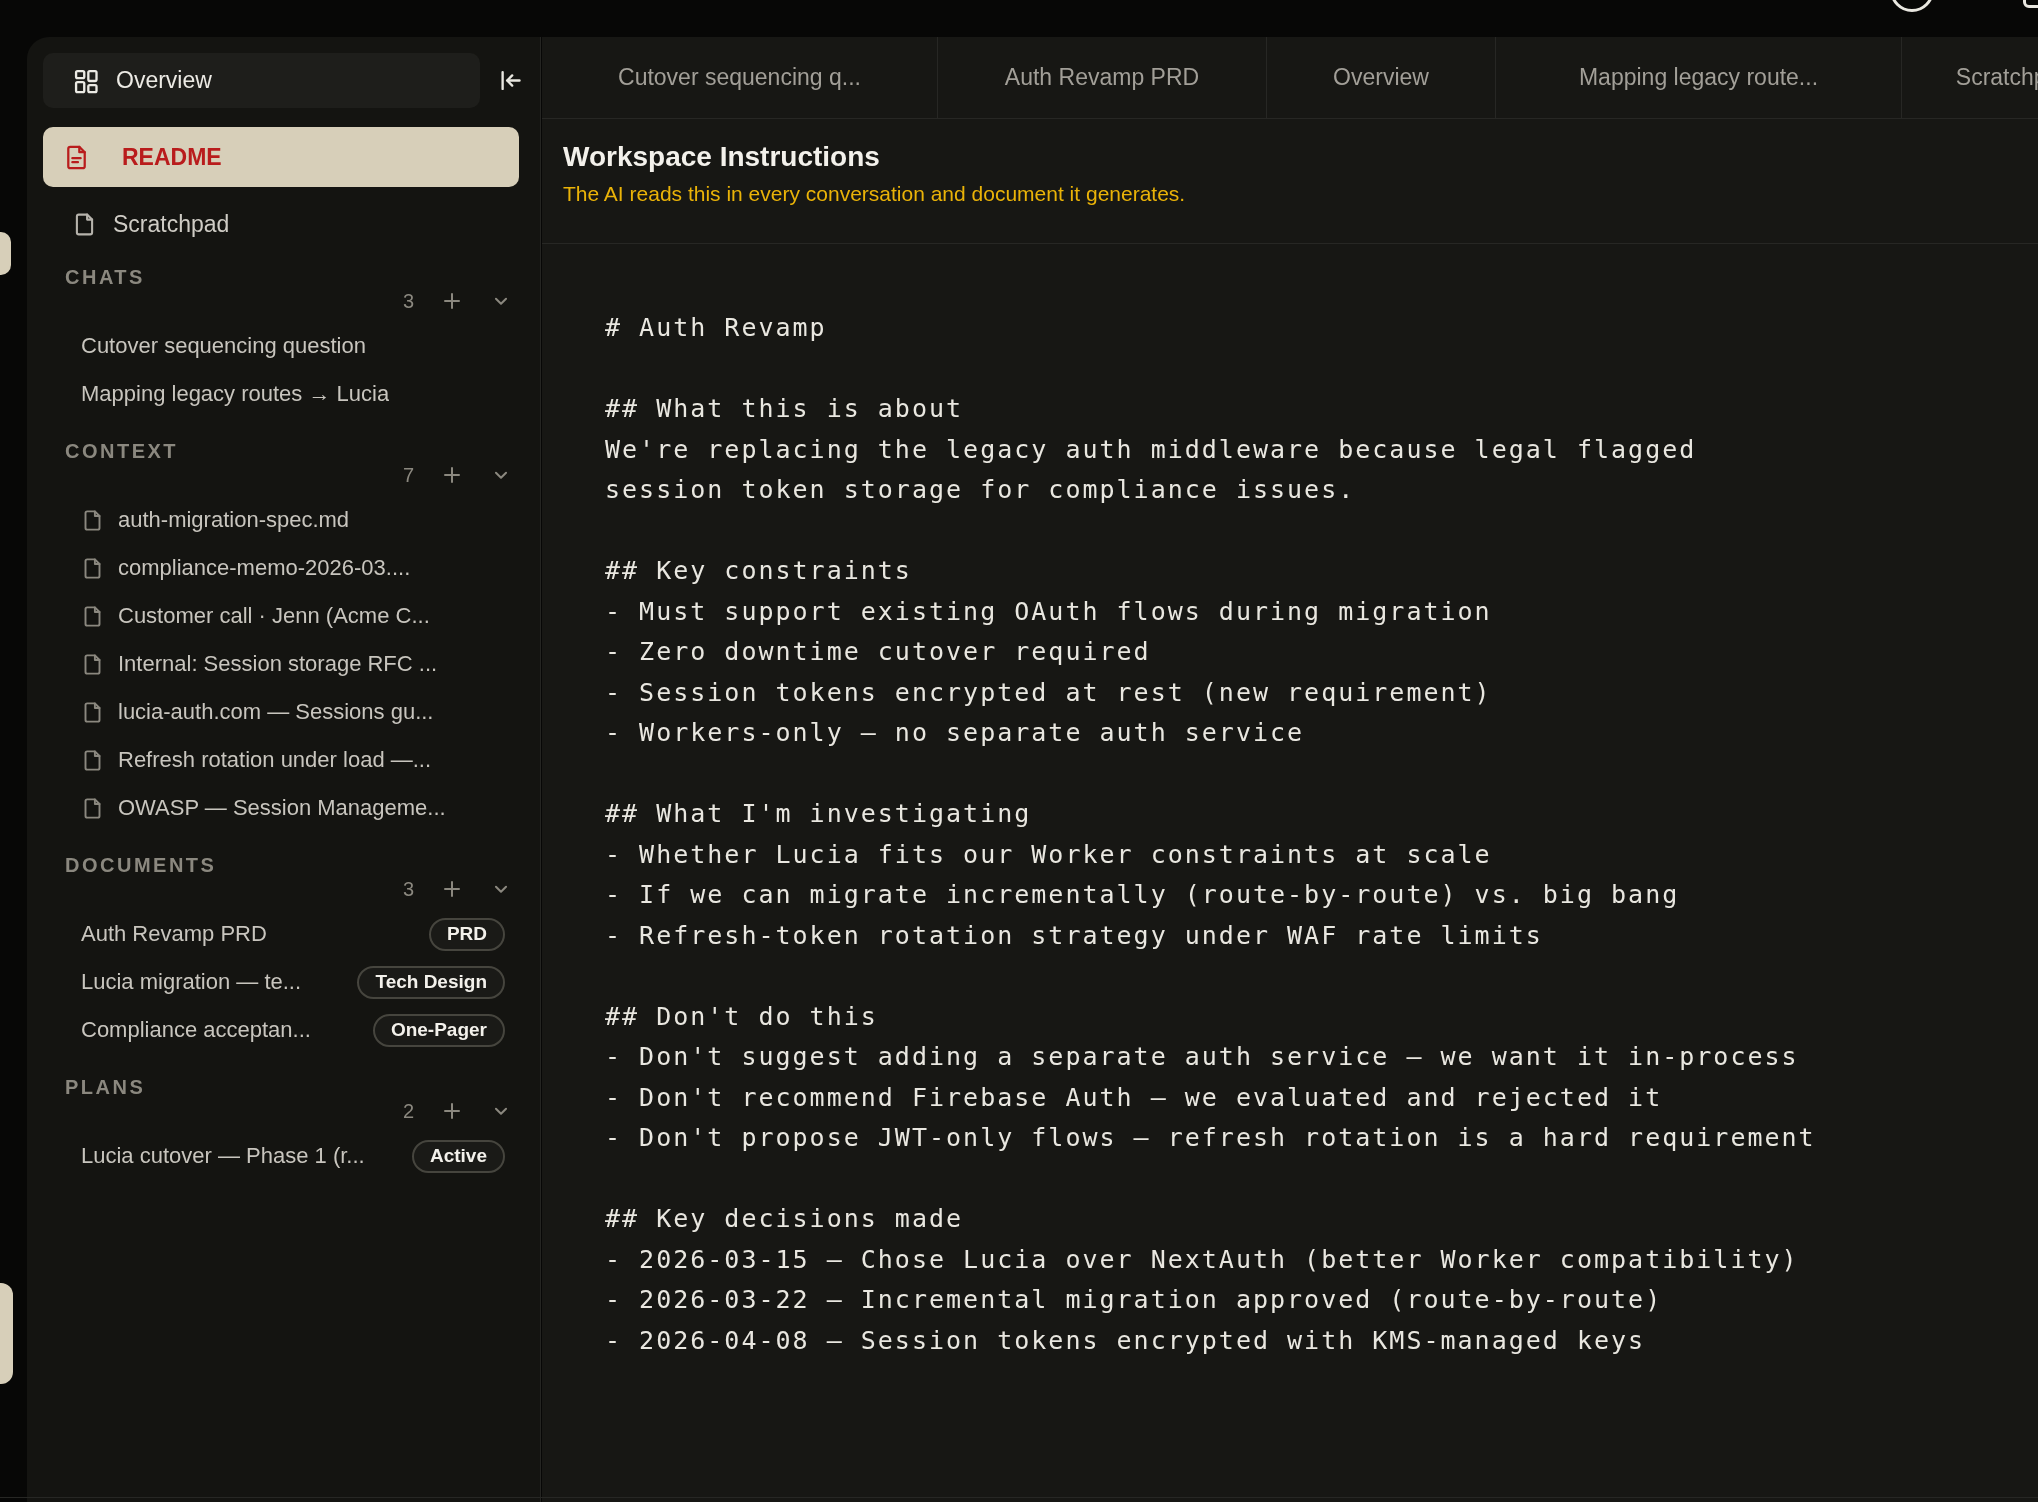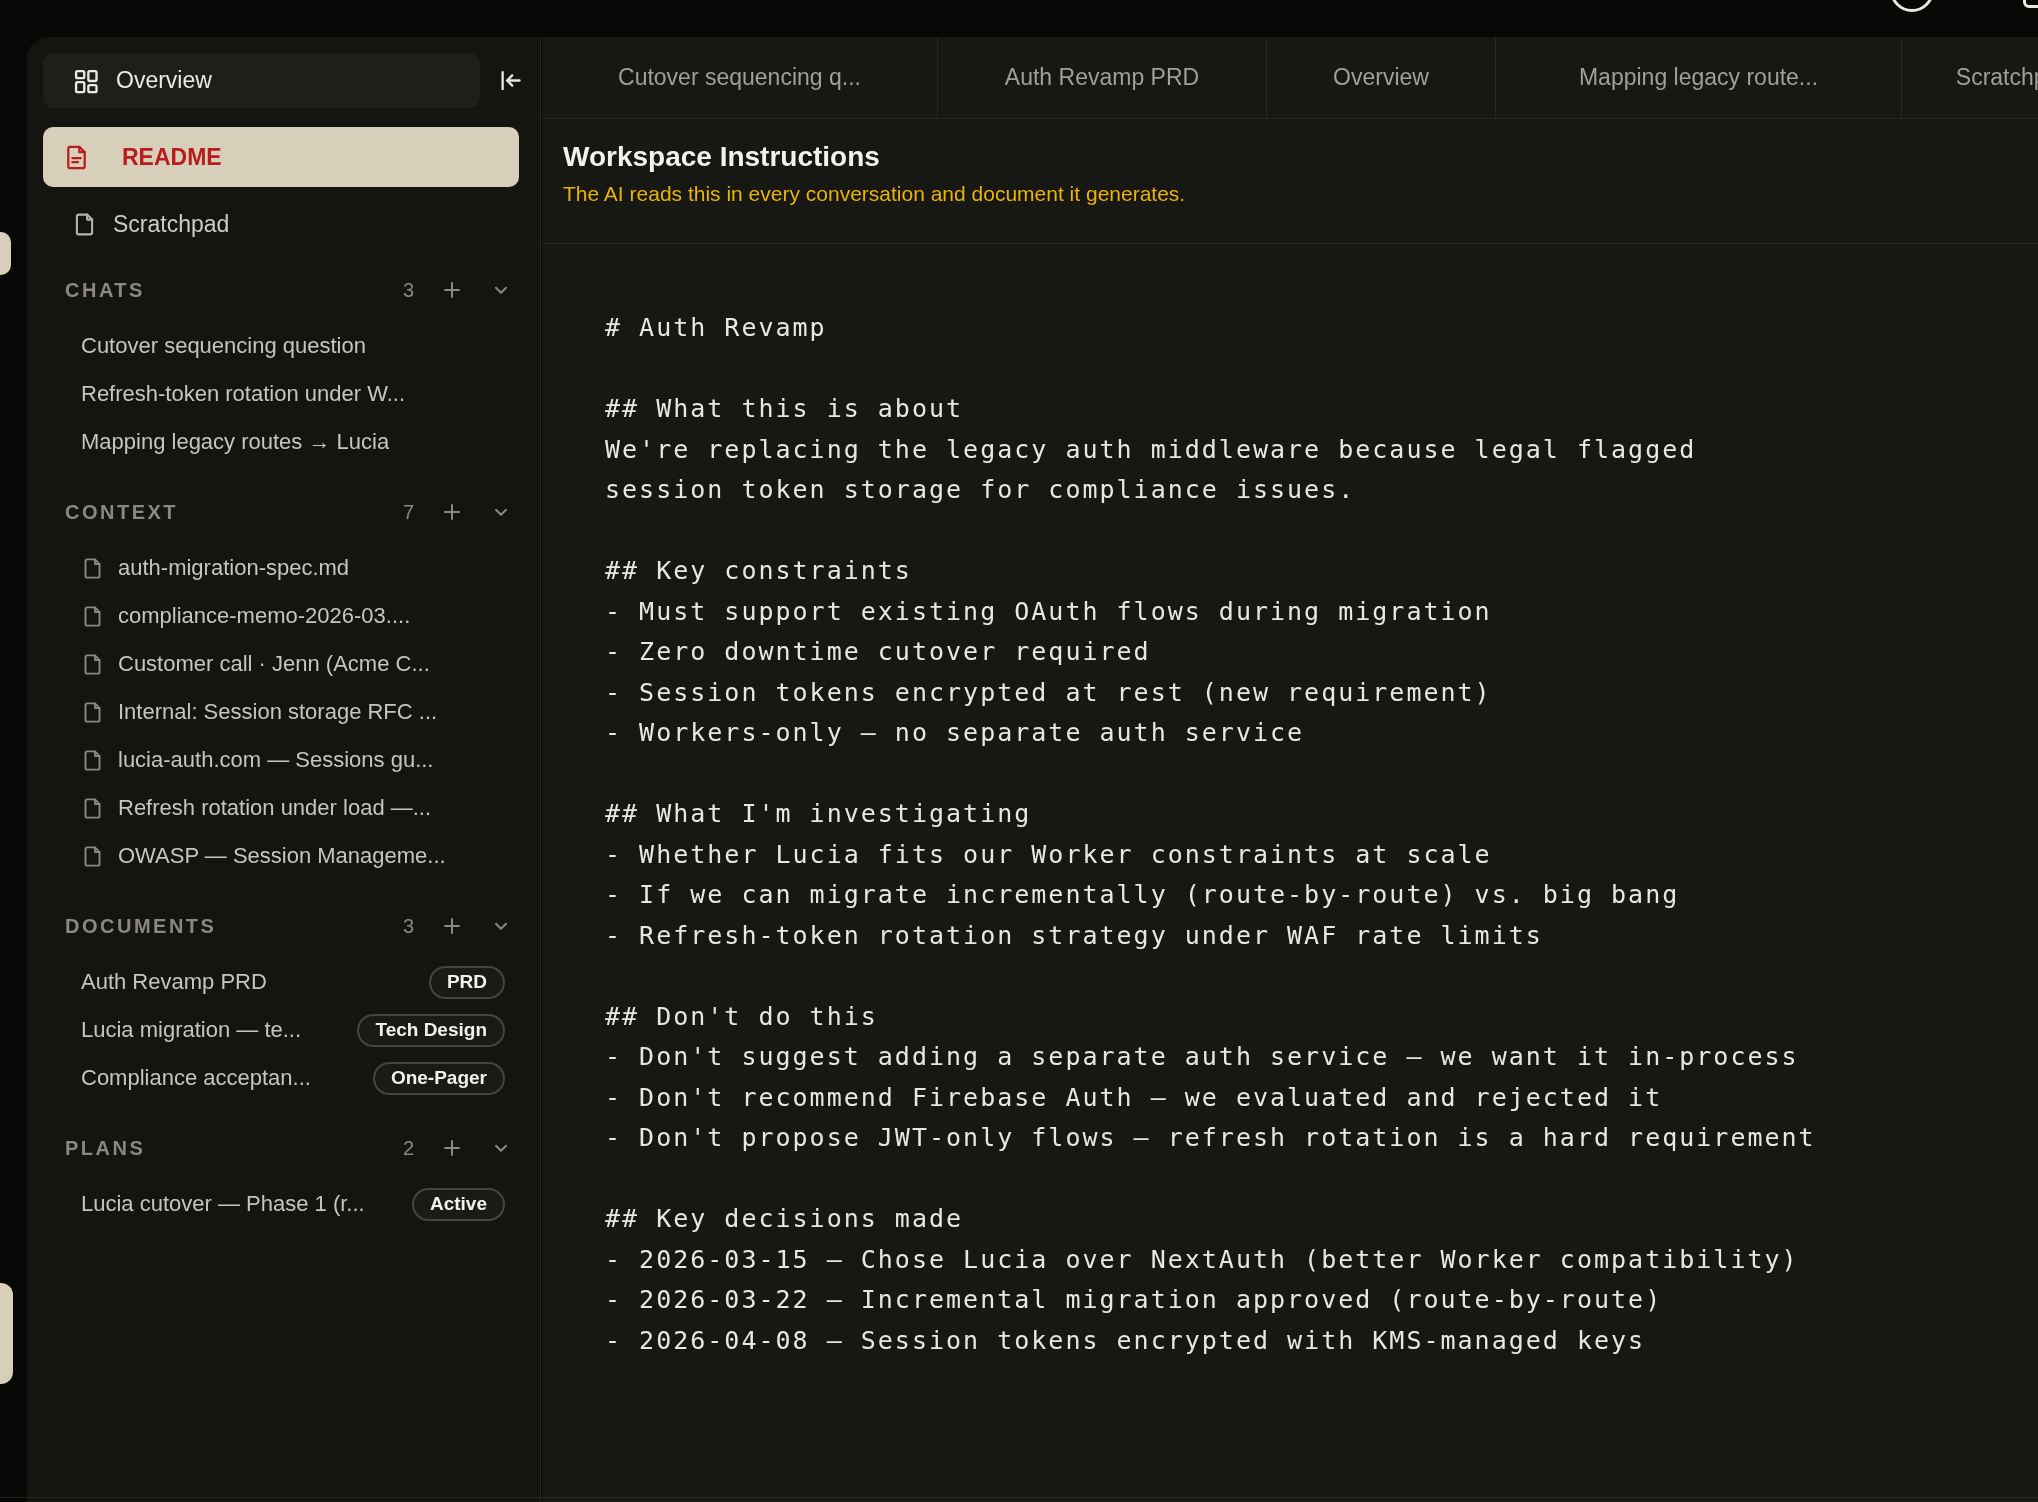--- a/index.html
+++ b/index.html
@@ -58,22 +58,23 @@
   }
   .scratch-row {
     margin-top:10px; margin-right:21px; height:55px;
     display:flex; align-items:center; gap:16px; padding-left:29px;
     color:#cfccc5; font-size:23px; cursor:pointer;
   }
 
   .section { margin-top:22px; }
   .section.first { margin-top:14px; }
   .section-header {
-    height:48px; margin-bottom:8px; display:flex; align-items:center;
+    height:48px; margin-bottom:8px; display:flex; 
     padding:0 28px 0 22px;
+    flex-direction:column;
   }
   .section-title {
     color:#8b887f; font-size:20px; font-weight:600; letter-spacing:2.5px;
   }
   .section-tools { margin-left:auto; display:flex; align-items:center; gap:26px; color:#8b887f; }
   .section-count { font-size:20px; }
   .tool-btn { display:flex; align-items:center; justify-content:center; cursor:pointer; color:#8b887f; }
 
   .item-row {
     height:48px; display:flex; align-items:center;
@@ -195,23 +196,20 @@
           <svg width="22" height="22" viewBox="0 0 24 24" fill="none" stroke="currentColor" stroke-width="2.2" stroke-linecap="round" stroke-linejoin="round">
               <path d="m6.5 9.5 5.5 5.5 5.5-5.5"></path>
             </svg>
         </span>
       </span>
     </div>
     <div class="item-row">
         <span class="item-label">Cutover sequencing question</span>
       </div>
     <div class="item-row">
-        <span class="item-label">Refresh-token rotation under W...</span>
-      </div>
-    <div class="item-row">
         <span class="item-label">Mapping legacy routes → Lucia</span>
       </div>
   </div>
 
   <div class="section">
     <div class="section-header">
       <span class="section-title">CONTEXT</span>
       <span class="section-tools">
         <span class="section-count">7</span>
         <span class="tool-btn">

